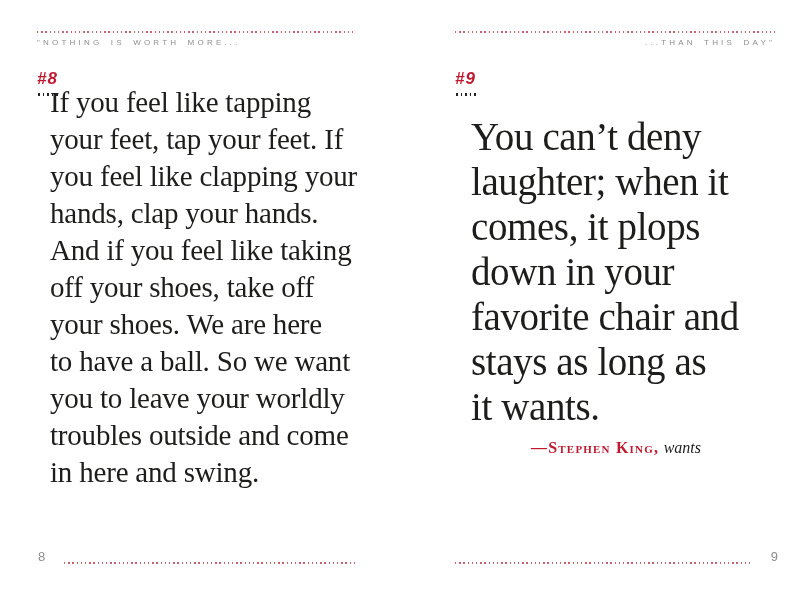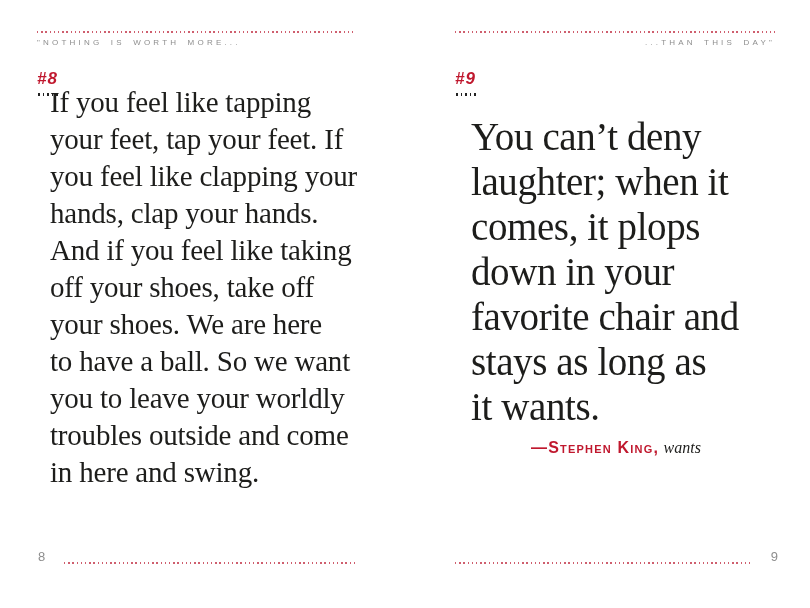--- a/index.html
+++ b/index.html
@@ -79,21 +79,21 @@
     margin-top: 13px;
   }
 
   .attribution {
     position: absolute;
     white-space: nowrap;
   }
   .attr-left  { left: 50px;  top: 524px; width: 300px; text-align: center; }
   .attr-right { left: 66px;  top: 439px; width: 290px; text-align: center; }
   .attribution .attr-name {
-    font-family: Liberation Sans, sans-serif;
+    font-family: Liberation Serif, serif;
     font-variant: small-caps;
     font-weight: bold;
     letter-spacing: 1.2px;
     font-size: 16px;
     color: #c0182e;
   }
   .attribution .attr-role {
     font-family: "Liberation Serif", serif;
     font-style: italic;
     font-size: 16px;

